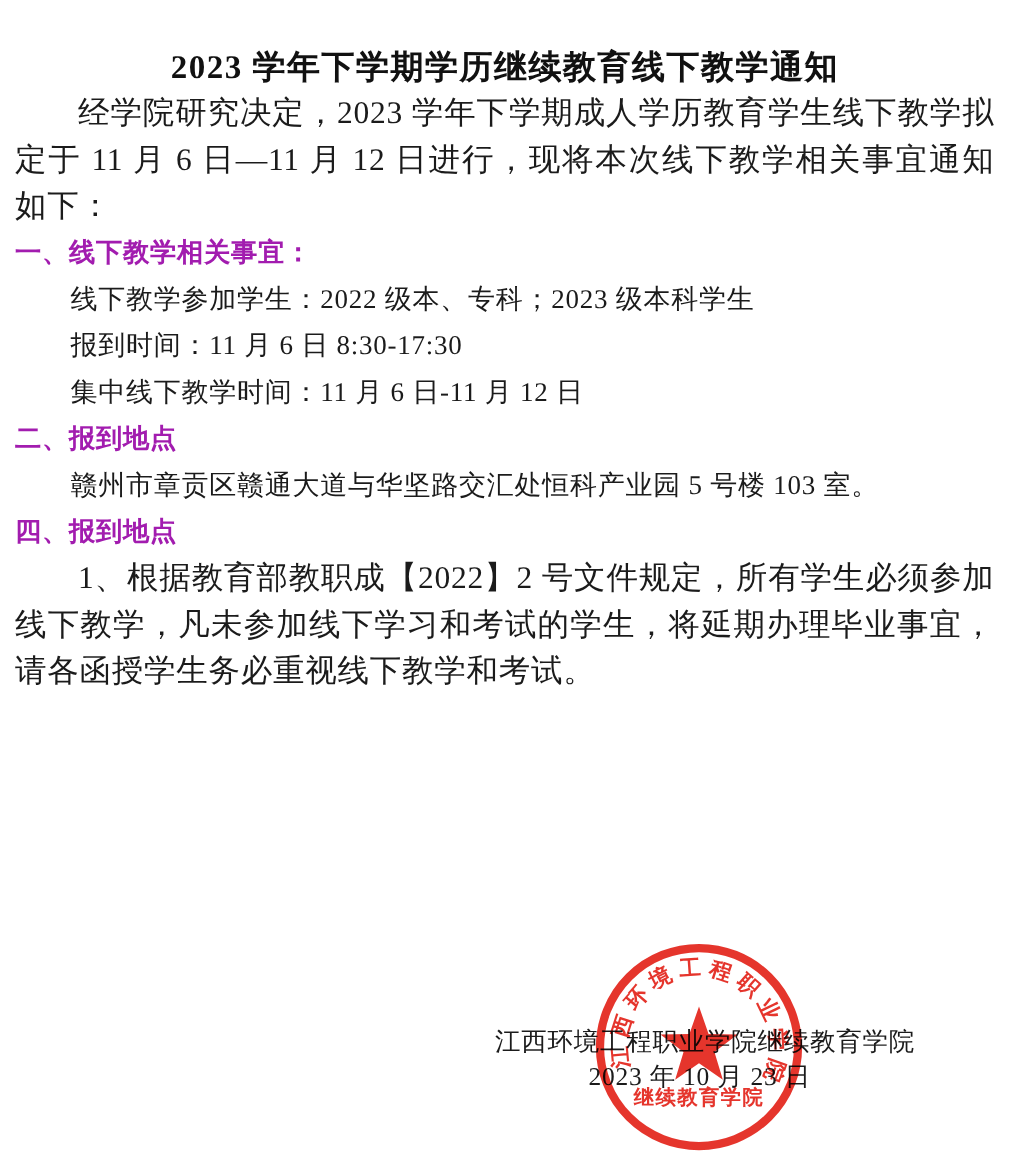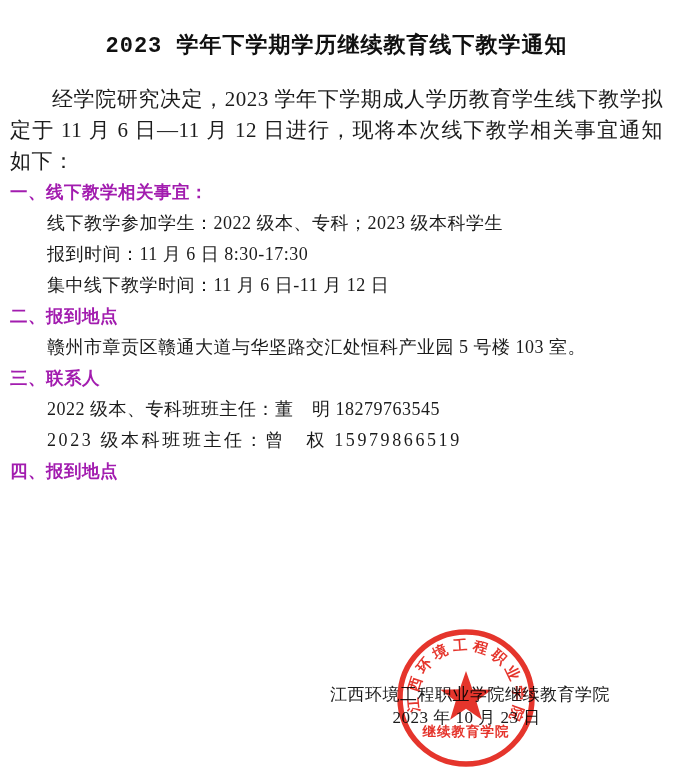--- a/index.html
+++ b/index.html
@@ -10,26 +10,26 @@
     height: 782px;
     background: #ffffff;
     overflow: hidden;
     color: #1b1b1b;
     font-family: "Liberation Serif", "DejaVu Serif", serif;
   }
   .content {
     padding: 30px 14px 0 10px;
   }
   .title {
-    font-family: Liberation Mono, monospace;
+    font-family: Liberation Serif, serif;
     font-size: 22px;
     font-weight: 700;
     text-align: center;
     letter-spacing: 1px;
-    margin-bottom: 24px;
+    margin-bottom: 0;
     color: #111;
   }
   .para {
     font-size: 21px;
     line-height: 31px;
     text-align: justify;
     text-indent: 2em;
     letter-spacing: 0.5px;
   }
   .heading {
@@ -95,28 +95,24 @@
       <p class="line">线下教学参加学生：2022 级本、专科；2023 级本科学生</p>
       <p class="line">报到时间：11 月 6 日 8:30-17:30</p>
       <p class="line">集中线下教学时间：11 月 6 日-11 月 12 日</p>
     </div>
 
     <div>
       <p class="heading">二、报到地点</p>
       <p class="line">赣州市章贡区赣通大道与华坚路交汇处恒科产业园 5 号楼 103 室。</p>
     </div>
 
-    <div>
-      <p class="heading">三、联系人</p>
-      <p class="line">2022 级本、专科班班主任：董　明 18279763545</p>
-      <p class="line spaced">2023 级本科班班主任：曾　权 15979866519</p>
-    </div>
 
     <div>
       <p class="heading">四、报到地点</p>
+      <p class="para">1、根据教育部教职成【2022】2 号文件规定，所有学生必须参加线下教学，凡未参加线下学习和考试的学生，将延期办理毕业事宜，请各函授学生务必重视线下教学和考试。</p>
     </div>
 
   </div>
 
   <div class="sign-block">
     <p class="sign-org">江西环境工程职业学院继续教育学院</p>
     <p class="sign-date">2023 年 10 月 23 日</p>
   </div>
 
   <svg class="stamp" viewBox="0 0 140 140" xmlns="http://www.w3.org/2000/svg">

